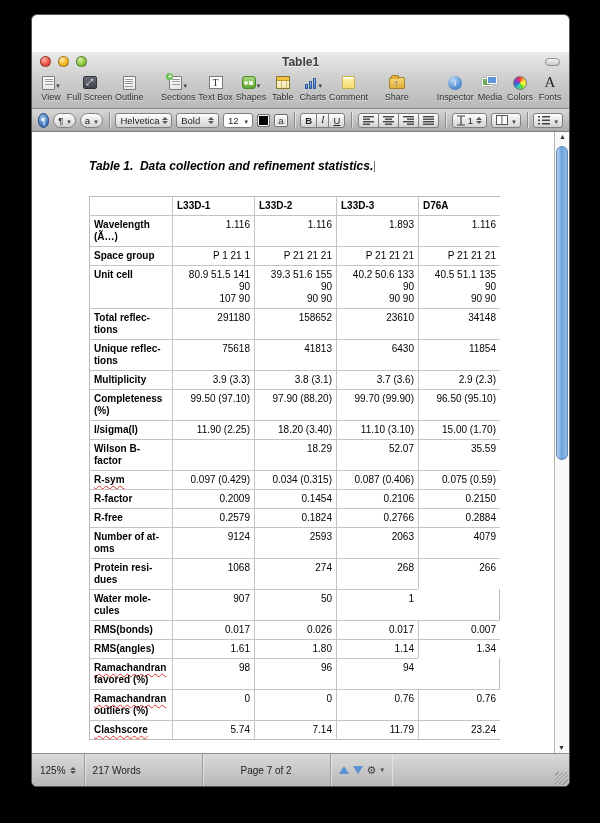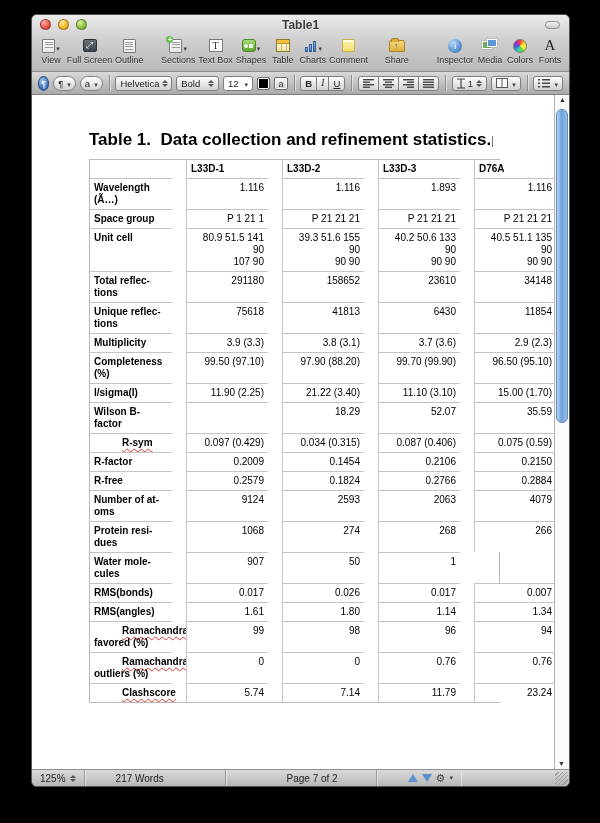--- a/index.html
+++ b/index.html
@@ -2,21 +2,21 @@
 <html><head>
 <meta charset="utf-8">
 <style>
   html,body{margin:0;padding:0;background:#000;}
   *{box-sizing:border-box;font-family:"Liberation Sans","DejaVu Sans",sans-serif;}
   .screen{position:relative;width:600px;height:823px;background:#000;overflow:hidden;}
   .window{position:absolute;left:31px;top:14px;width:539px;height:773px;border-radius:6px;
           overflow:hidden;background:#fff;box-shadow:0 8px 24px rgba(0,0,0,.7);
           display:flex;flex-direction:column;border:1px solid #555;}
   
-  .chrome-top{background:linear-gradient(#ebebeb,#cfcfcf 45%,#b9b9b9);border-bottom:1px solid #8a8a8a;}
+  .chrome-top{background:linear-gradient(#ebebeb,#cfcfcf 45%,#b9b9b9);border-bottom:1px solid #8a8a8a;margin-top:37px;}
   .titlebar{position:relative;height:20px;display:flex;align-items:center;}
   .lights{position:absolute;left:8px;top:4px;display:flex;gap:7px;}
   .light{width:11px;height:11px;border-radius:50%;border:1px solid rgba(0,0,0,.35);}
   .light.red{background:radial-gradient(circle at 35% 30%,#ffb3ab,#ee5647 55%,#c93a2c);}
   .light.yellow{background:radial-gradient(circle at 35% 30%,#ffe9b0,#f8b822 55%,#d79a16);}
   .light.green{background:radial-gradient(circle at 35% 30%,#d6f3a8,#8dc53f 55%,#6da32c);}
   .win-title{flex:1;text-align:center;font-size:12px;font-weight:bold;color:#3c3c3c;text-shadow:0 1px 0 rgba(255,255,255,.6);}
   .pill{position:absolute;right:9px;top:6px;width:15px;height:8px;border-radius:5px;
         background:linear-gradient(#f6f6f6,#cucucu,#c9c9c9);background:linear-gradient(#f4f4f4,#c9c9c9);border:1px solid #8e8e8e;}
   .toolbar{height:36px;display:flex;align-items:flex-start;padding:2px 4px 0 4px;}
@@ -80,36 +80,36 @@
   .seg .fbtn:last-child{border-radius:0 3px 3px 0;}
   .fdiv{width:1px;height:16px;background:#8d8d8d;box-shadow:1px 0 0 rgba(255,255,255,.5);margin:0 2px;}
   .al-svg{display:block;}
   
   .docarea{position:relative;flex:1;background:#fff;overflow:hidden;}
   .vscroll{position:absolute;right:0;top:0;bottom:0;width:15px;background:#fafafa;border-left:1px solid #b3b3b3;}
   .vthumb{position:absolute;left:1px;top:14px;width:12px;height:314px;border-radius:6px;
           background:linear-gradient(90deg,#b9d4f0,#6fa3dd 45%,#92bce8);border:1px solid #5d88b8;}
   .scroll-up{position:absolute;right:4px;top:-7px;font-size:7px;color:#333;}
   .scroll-dn{position:absolute;right:4px;bottom:2px;font-size:7px;color:#333;}
-  .doc-title{position:absolute;left:57px;top:35px;font-size:17px;font-weight:bold;color:#000;white-space:pre;}
+  .doc-title{position:absolute;left:57px;top:27px;font-size:12px;font-weight:bold;color:#000;white-space:pre;font-style:italic;}
   .caret-line{display:inline-block;width:1px;height:11px;background:#777;vertical-align:-2px;margin-left:1px;}
   
   .stats{position:absolute;left:57px;top:64px;width:411px;border:1px solid #b9b9b9;border-collapse:collapse;}
-  .trow{display:grid;grid-template-columns:82px 82px 82px 82px 82px;gap:14px;}
+  .trow{display:grid;grid-template-columns:82px 82px 82px 82px 82px;}
   .tcell{border-left:1px solid #c4c4c4;border-top:1px solid #c4c4c4;font-size:10px;line-height:12px;
          padding:3px 4px;white-space:pre-line;color:#000;background:#fff;min-height:18px;}
   .trow:first-child .tcell{border-top:none;}
   .tcell:first-child{border-left:none;}
   .tcell.lab{font-weight:bold;text-align:left;}
   .tcell.val{text-align:right;}
   .tcell.head{font-weight:bold;text-align:left;}
-  .mis{text-decoration:underline;text-decoration-style:wavy;text-decoration-color:#e0342b;text-decoration-thickness:1px;text-underline-offset:2px;margin-left:28px;}
+  .mis{text-decoration:underline;text-decoration-style:wavy;text-decoration-color:#e0342b;text-decoration-thickness:1px;text-underline-offset:2px;}
   
-  .statusbar{height:17px;background:linear-gradient(#dadada,#b7b7b7);border-top:1px solid #8f8f8f;
-             display:flex;align-items:flex-end;font-size:10px;color:#222;position:relative;gap:23px;}
+  .statusbar{height:33px;background:linear-gradient(#dadada,#b7b7b7);border-top:1px solid #8f8f8f;
+             display:flex;align-items:flex-end;font-size:10px;color:#222;position:relative;}
   .sseg{display:flex;align-items:center;height:100%;padding:0 8px;border-right:1px solid #9b9b9b;box-shadow:1px 0 0 rgba(255,255,255,.45);gap:4px;}
   .nav-tri{display:inline-flex;gap:4px;align-items:center;}
   .tri-up{width:0;height:0;border-left:5px solid transparent;border-right:5px solid transparent;border-bottom:8px solid #5b8fd4;}
   .tri-dn{width:0;height:0;border-left:5px solid transparent;border-right:5px solid transparent;border-top:8px solid #5b8fd4;}
   .gear{font-size:11px;color:#444;line-height:11px;}
   .gear-caret{font-size:7px;color:#444;}
   .resize-grip{position:absolute;right:1px;bottom:1px;width:13px;height:13px;
      background:repeating-linear-gradient(135deg,transparent,transparent 2px,#9a9a9a 2px,#9a9a9a 3px);}
 </style>
 </head>
@@ -434,21 +434,21 @@
             <div class="tcell lab">Completeness
 (%)</div>
             <div class="tcell val">99.50 (97.10)</div>
             <div class="tcell val">97.90 (88.20)</div>
             <div class="tcell val">99.70 (99.90)</div>
             <div class="tcell val">96.50 (95.10)</div>
           </div>
           <div class="trow">
             <div class="tcell lab">I/sigma(I)</div>
             <div class="tcell val">11.90 (2.25)</div>
-            <div class="tcell val">21.22 (3.40)</div>
+            <div class="tcell val">18.20 (3.40)</div>
             <div class="tcell val">11.10 (3.10)</div>
             <div class="tcell val">15.00 (1.70)</div>
           </div>
           <div class="trow">
             <div class="tcell lab">Wilson B-
 factor</div>
             <div class="tcell val"></div>
             <div class="tcell val">18.29</div>
             <div class="tcell val">52.07</div>
             <div class="tcell val">35.59</div>
@@ -507,21 +507,20 @@
           <div class="trow">
             <div class="tcell lab">RMS(angles)</div>
             <div class="tcell val">1.61</div>
             <div class="tcell val">1.80</div>
             <div class="tcell val">1.14</div>
             <div class="tcell val">1.34</div>
           </div>
           <div class="trow">
             <div class="tcell lab"><span class="mis">Ramachandran</span>
 favored (%)</div>
-            <div class="tcell val">99</div>
             <div class="tcell val">98</div>
             <div class="tcell val">96</div>
             <div class="tcell val">94</div>
           </div>
           <div class="trow">
             <div class="tcell lab"><span class="mis">Ramachandran</span>
 outliers (%)</div>
             <div class="tcell val">0</div>
             <div class="tcell val">0</div>
             <div class="tcell val">0.76</div>

